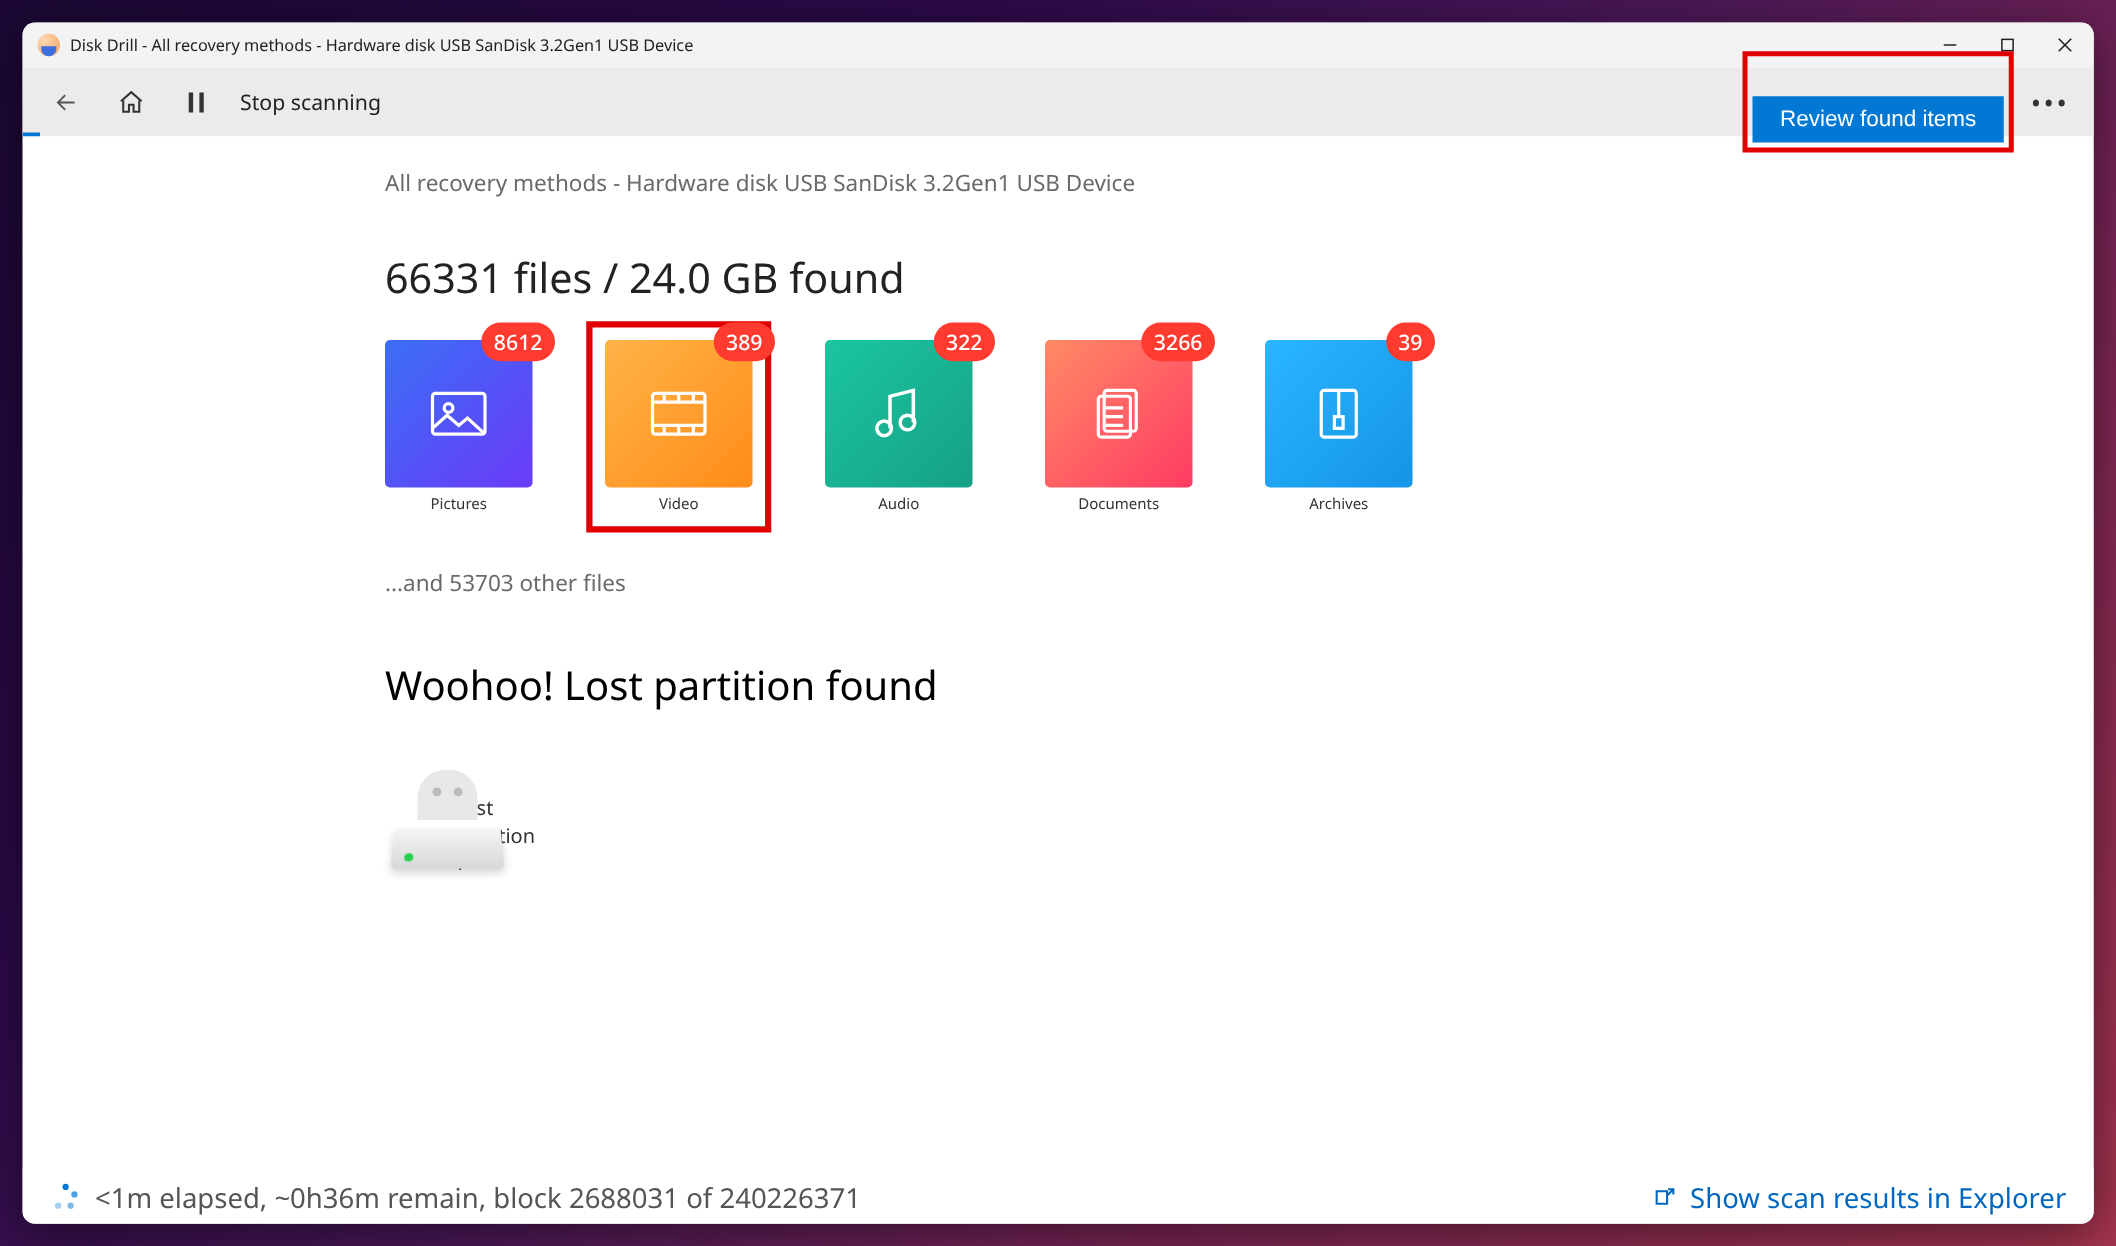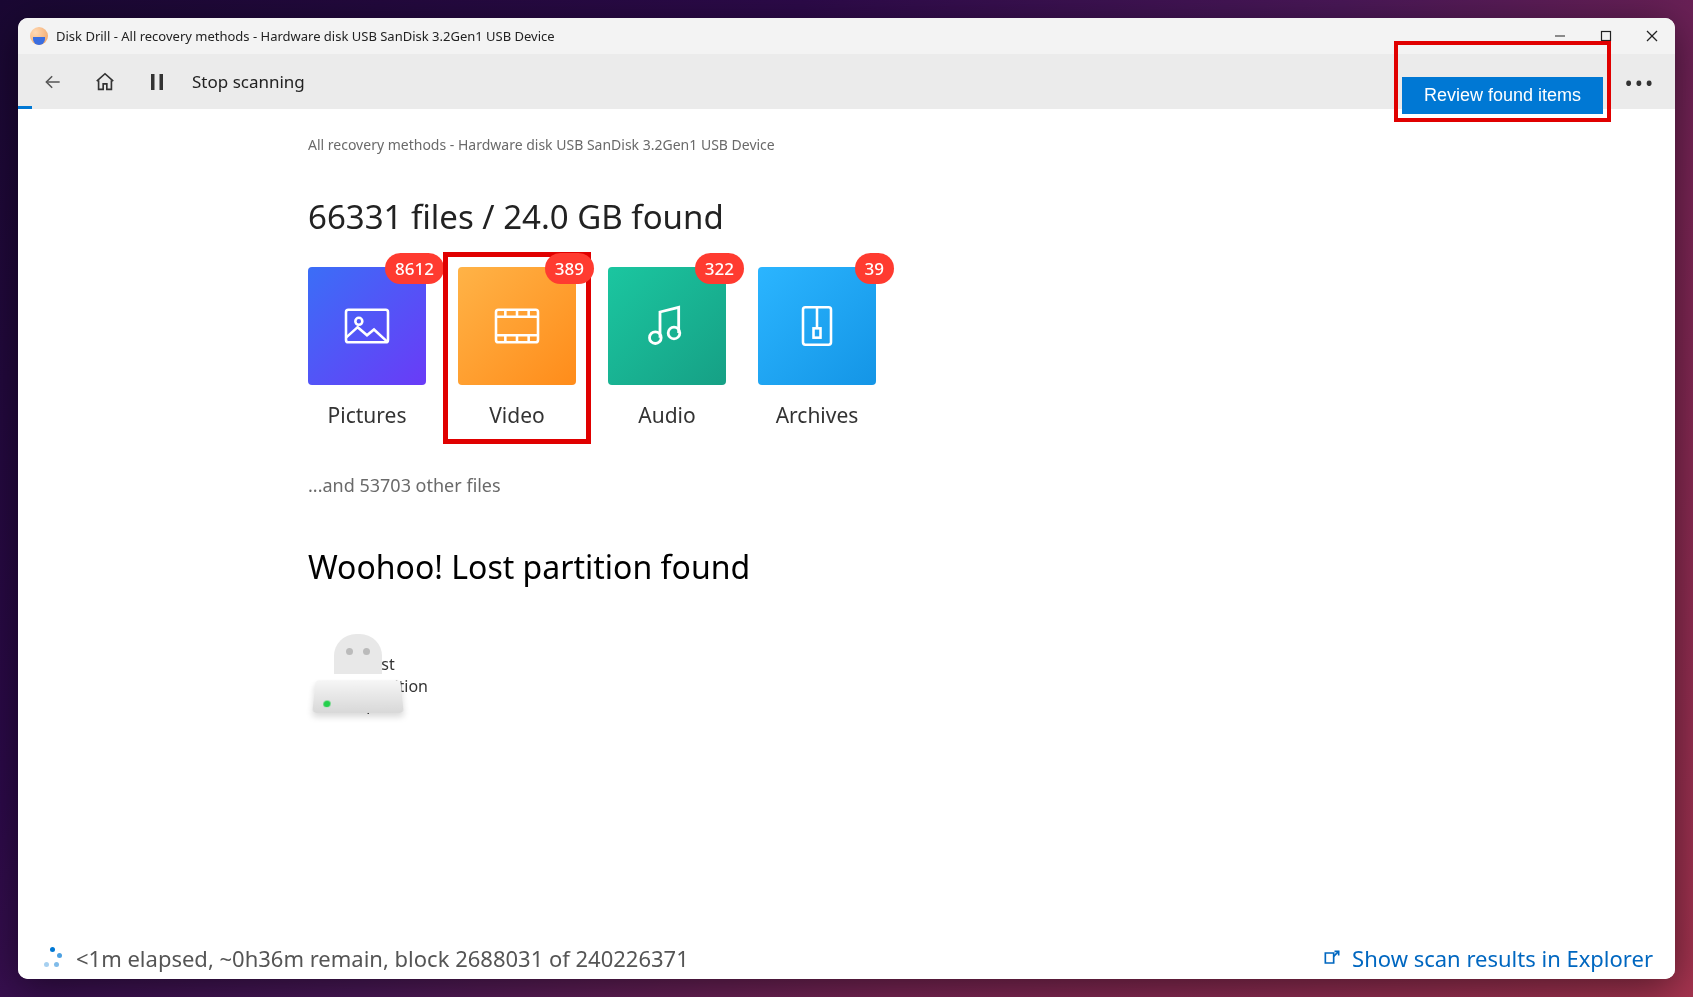--- a/index.html
+++ b/index.html
@@ -99,34 +99,34 @@
   .content {
     flex:1;
     overflow: auto;
     padding: 26px 0 0 0;
   }
   .inner {
     margin-left: 290px;
     max-width: 900px;
   }
   .path-line {
-    font-size: 14px;
+    font-size: 18px;
     color: #6a6a6a;
     margin-bottom: 2px;
   }
   .stats-line {
     font-size: 33px;
     font-weight: 400;
     color: #222;
     margin-bottom: 28px;
     margin-top: 40px;
   }
   .categories {
     display: flex;
-    gap: 32px;
+    gap: 58px;
     margin-bottom: 44px;
   }
   .cat {
     display: flex;
     flex-direction: column;
     align-items: center;
     width: 118px;
     position: relative;
   }
   .cat .tile {
@@ -142,22 +142,22 @@
     background: #ff3b30;
     color: #fff;
     font-size: 17px;
     font-weight: 500;
     padding: 4px 10px;
     border-radius: 18px;
     min-width: 20px;
     text-align: center;
   }
   .cat .label {
-    margin-top: 16px;
-    font-size: 21px;
+    margin-top: 4px;
+    font-size: 12px;
     color: #333;
   }
   .cat.framed {
     outline: 5px solid #e00000;
     outline-offset: 10px;
     padding: 0;
   }
   
   .tile.pictures { background: linear-gradient(135deg, #3b6ef7, #6a3bf7); }
   .tile.video    { background: linear-gradient(135deg, #ffb347, #ff8c1a); }
@@ -336,20 +336,33 @@
             <svg width="56" height="56" viewBox="0 0 48 48" fill="none" stroke="#fff" stroke-width="2.4">
                 <path d="M18 34V12l16-4v22"></path>
                 <circle cx="14" cy="34" r="5"></circle>
                 <circle cx="30" cy="30" r="5"></circle>
               </svg>
             <div class="badge">322</div>
           </div>
           <div class="label">Audio</div>
         </div>
 
+        <div class="cat">
+          <div class="tile docs">
+            <svg width="56" height="56" viewBox="0 0 48 48" fill="none" stroke="#fff" stroke-width="2.2">
+                <rect x="14" y="8" width="22" height="28" rx="2"></rect>
+                <rect x="10" y="12" width="22" height="28" rx="2" fill="rgba(255,255,255,0.0)"></rect>
+                <line x1="15" y1="20" x2="27" y2="20"></line>
+                <line x1="15" y1="26" x2="27" y2="26"></line>
+                <line x1="15" y1="32" x2="27" y2="32"></line>
+              </svg>
+            <div class="badge">3266</div>
+          </div>
+          <div class="label">Documents</div>
+        </div>
 
         <div class="cat">
           <div class="tile arch">
             <svg width="56" height="56" viewBox="0 0 48 48" fill="none" stroke="#fff" stroke-width="2.2">
                 <rect x="12" y="8" width="24" height="32" rx="2"></rect>
                 <line x1="24" y1="8" x2="24" y2="26"></line>
                 <rect x="21" y="26" width="6" height="8"></rect>
               </svg>
             <div class="badge">39</div>
           </div>

